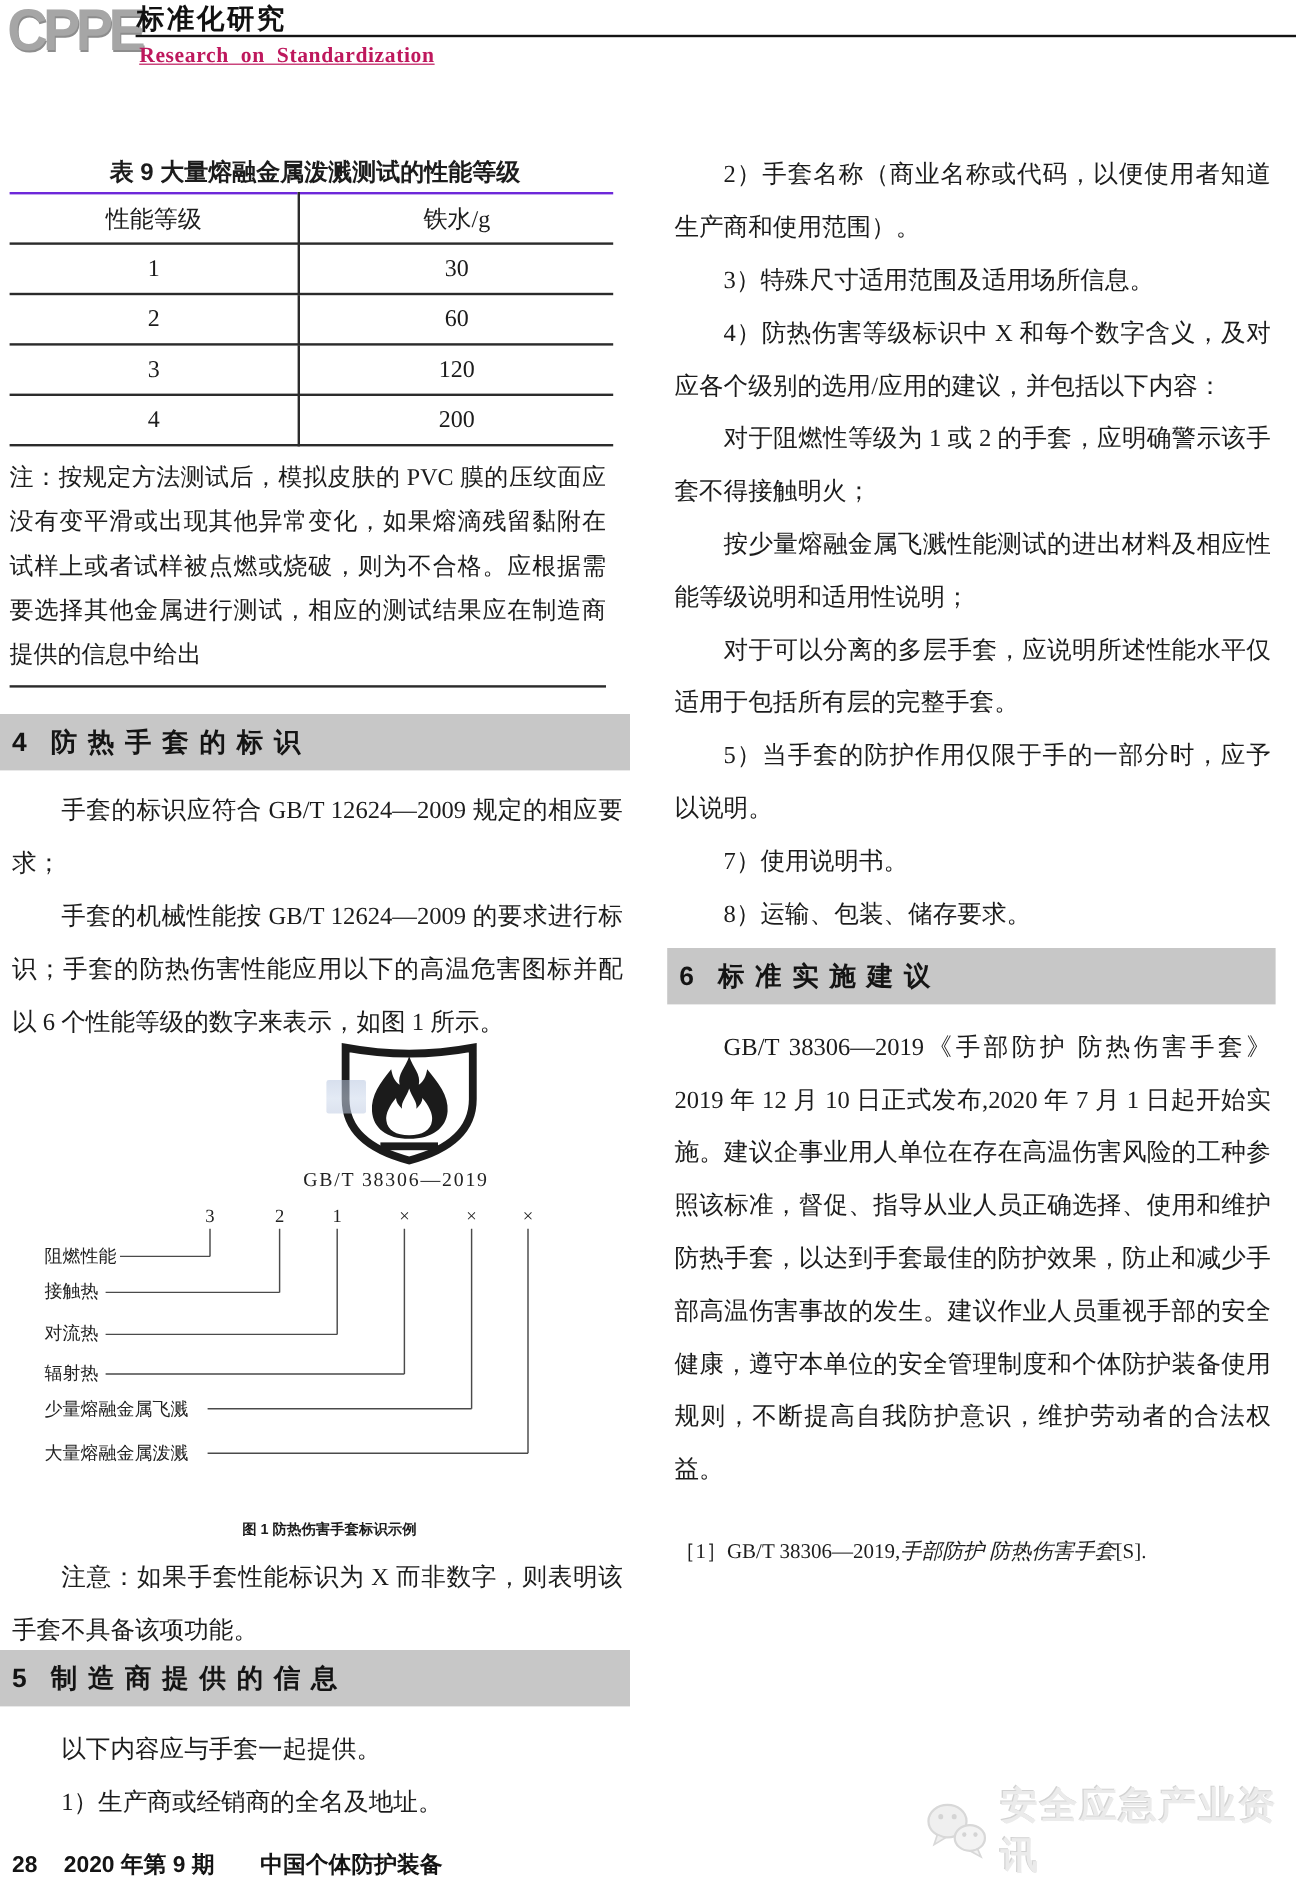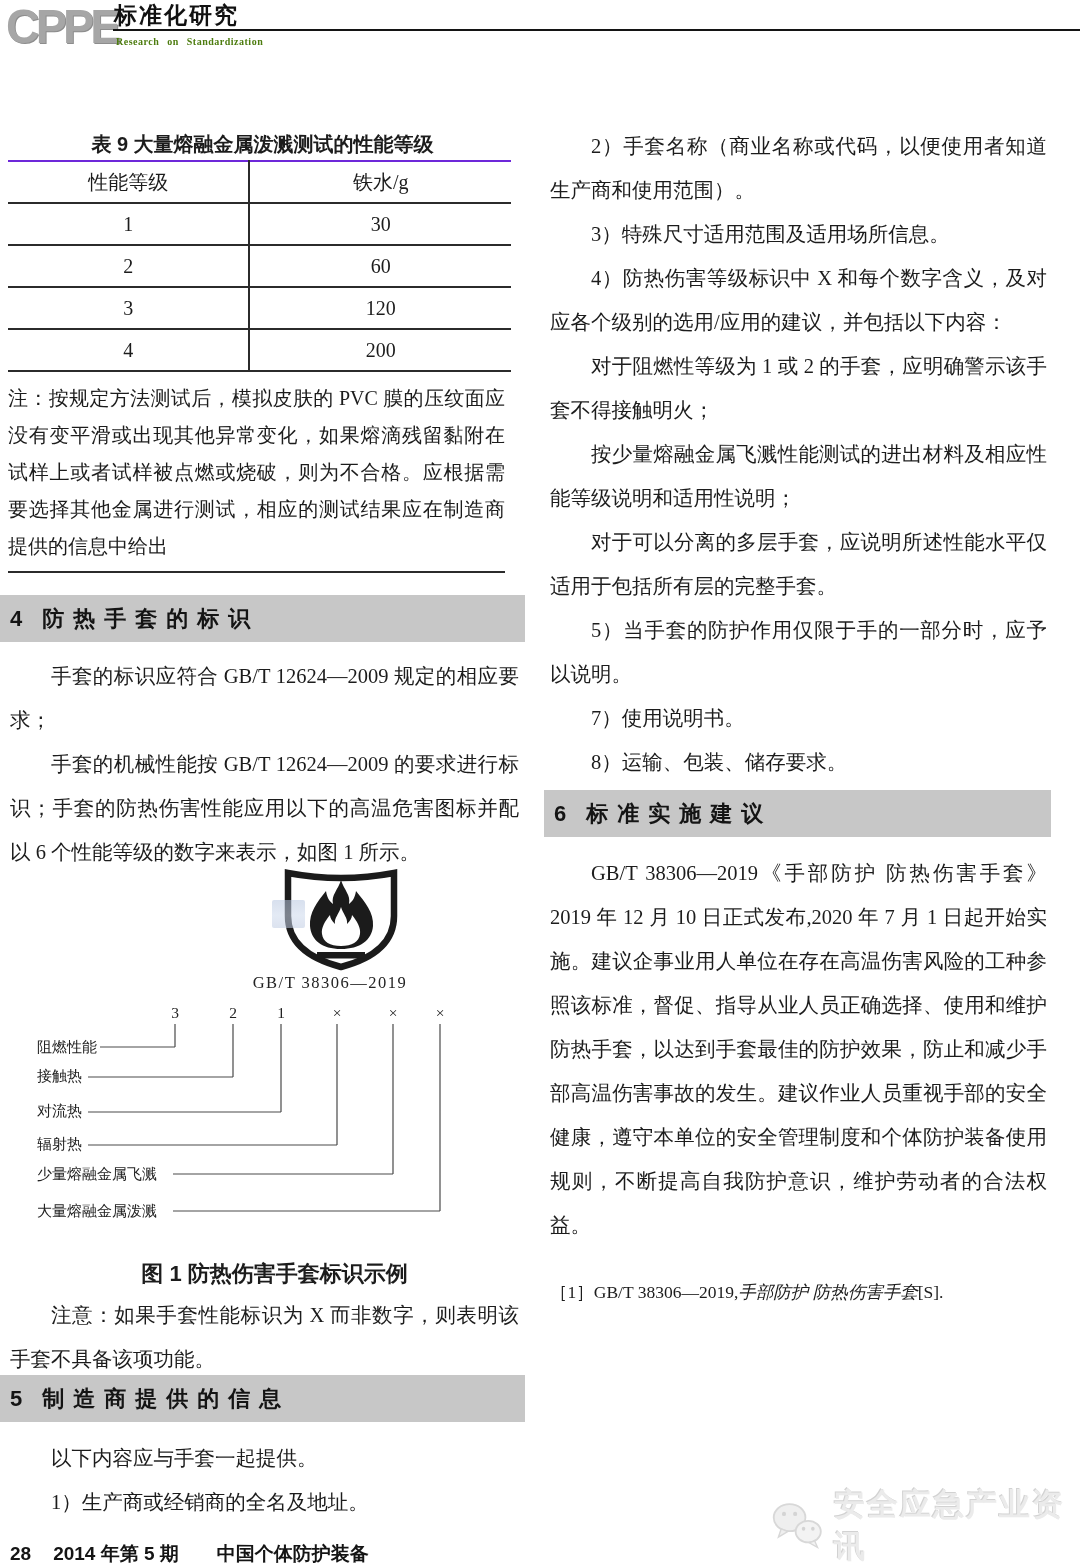--- a/index.html
+++ b/index.html
@@ -6,26 +6,26 @@
   .page{position:relative;width:1080px;height:1566px;background:#fff;overflow:hidden;
         font-family:"Liberation Serif","DejaVu Serif",serif;color:#1c1c1c;}
 
   
   .logo{position:absolute;left:6px;top:-2px;font-family:"Liberation Sans","DejaVu Sans",sans-serif;
         font-weight:bold;font-size:49px;line-height:56px;color:#a6a6a6;letter-spacing:-4px;
         transform:scaleX(.95);transform-origin:left;text-shadow:1px 1px 0 #8d8d8d;}
   .title-cn{position:absolute;left:114px;top:0px;font-family:"Liberation Sans","DejaVu Sans",sans-serif;
         font-weight:bold;font-size:23px;letter-spacing:2px;color:#111;}
   .header-rule{position:absolute;left:113px;top:29px;width:967px;height:2px;background:#141414;}
-  .title-en{position:absolute;left:116px;top:36px;font-weight:bold;font-size:10px;
-        letter-spacing:.5px;word-spacing:5px;color:#4d7c0f;}
+  .title-en{position:absolute;left:116px;top:36px;font-weight:bold;font-size:18px;
+        letter-spacing:.5px;word-spacing:5px;color:#be185d;text-decoration:underline;}
 
   
   .col-left{position:absolute;left:0;top:130px;width:525px;}
-  .col-right{position:absolute;left:544px;top:124px;width:507px;}
+  .col-right{position:absolute;left:556px;top:124px;width:507px;}
 
   .body{font-size:20.5px;line-height:44px;text-align:justify;margin:0 6px 0 10px;}
   .col-right .body{margin:0 4px 0 6px;}
   .indent{text-indent:2em;}
 
   
   .tbl-caption{height:28px;line-height:28px;text-align:center;font-weight:bold;font-size:20px;
         font-family:"Liberation Sans","DejaVu Sans",sans-serif;}
   table.perf{width:503px;margin:2px 12px 0 8px;border-collapse:collapse;border-top:2px solid #6d28d9;
         font-size:20px;}
@@ -43,21 +43,21 @@
   .sec-title{letter-spacing:9px;}
 
   
   .figure{position:relative;height:385px;margin-top:-14px;}
   .figure svg{position:absolute;left:0;top:0;}
   .fig-lines{stroke:#4a4a4a;stroke-width:1.2;fill:none;}
   .fig-label{font-size:15px;fill:#222;}
   .fig-val{font-size:15.5px;fill:#222;text-anchor:middle;}
   .blue-mark{position:absolute;left:272px;top:40px;width:33px;height:28px;border-radius:2px;
         background:linear-gradient(180deg,#b7c6e0 0%,#cdd9ec 55%,#bfcbe2 100%);opacity:.55;}
-  .fig-caption{height:30px;line-height:30px;text-align:center;font-weight:bold;font-size:22px;
+  .fig-caption{height:30px;line-height:30px;text-align:center;font-weight:bold;font-size:12px;
         font-family:"Liberation Sans","DejaVu Sans",sans-serif;margin-top:14px;padding-left:24px;}
 
   
   .ref-title{margin-top:16px;height:30px;line-height:30px;text-align:center;font-weight:bold;
         font-size:21px;font-family:"Liberation Sans","DejaVu Sans",sans-serif;}
   .ref{margin:32px 4px 0 6px;font-size:17.5px;line-height:26px;}
   .ref .ref-cn{font-style:italic;}
 
   
   .footer{position:absolute;left:10px;top:1541px;font-family:"Liberation Sans","DejaVu Sans",sans-serif;
@@ -187,21 +187,21 @@
       <span class="sec-title">标准实施建议</span>
     </div>
 
     <p class="body indent" style="margin-top:14px;">GB/T 38306—2019《手部防护 防热伤害手套》2019 年 12 月 10 日正式发布,2020 年 7 月 1 日起开始实施。建议企事业用人单位在存在高温伤害风险的工种参照该标准，督促、指导从业人员正确选择、使用和维护防热手套，以达到手套最佳的防护效果，防止和减少手部高温伤害事故的发生。建议作业人员重视手部的安全健康，遵守本单位的安全管理制度和个体防护装备使用规则，不断提高自我防护意识，维护劳动者的合法权益。</p>
 
 
     <p class="ref"><span>［1］GB/T 38306—2019,</span><span class="ref-cn">手部防护 防热伤害手套</span><span>[S].</span></p>
   </div>
 
   <div class="footer">
-    <span class="f-page">28</span><span class="f-issue">2014 年第 5 期</span><span>中国个体防护装备</span>
+    <span class="f-page">28</span><span class="f-issue">2020 年第 9 期</span><span>中国个体防护装备</span>
   </div>
 
   <div class="watermark">
     <svg width="60" height="56" viewBox="0 0 60 56">
       <ellipse cx="21" cy="19" rx="17" ry="14.5" fill="#efefef" stroke="#d8d8d8" stroke-width="2"></ellipse>
       <path d="M12 31 L9 40 L19 34 Z" fill="#efefef" stroke="#d8d8d8" stroke-width="1.5"></path>
       <ellipse cx="15" cy="15" rx="2.2" ry="2.4" fill="#d4d4d4"></ellipse>
       <ellipse cx="27" cy="15" rx="2.2" ry="2.4" fill="#d4d4d4"></ellipse>
       <ellipse cx="41" cy="34" rx="13.5" ry="11.5" fill="#f3f3f3" stroke="#d8d8d8" stroke-width="2"></ellipse>
       <path d="M48 44 L51 51 L42 46 Z" fill="#f3f3f3" stroke="#d8d8d8" stroke-width="1.5"></path>

